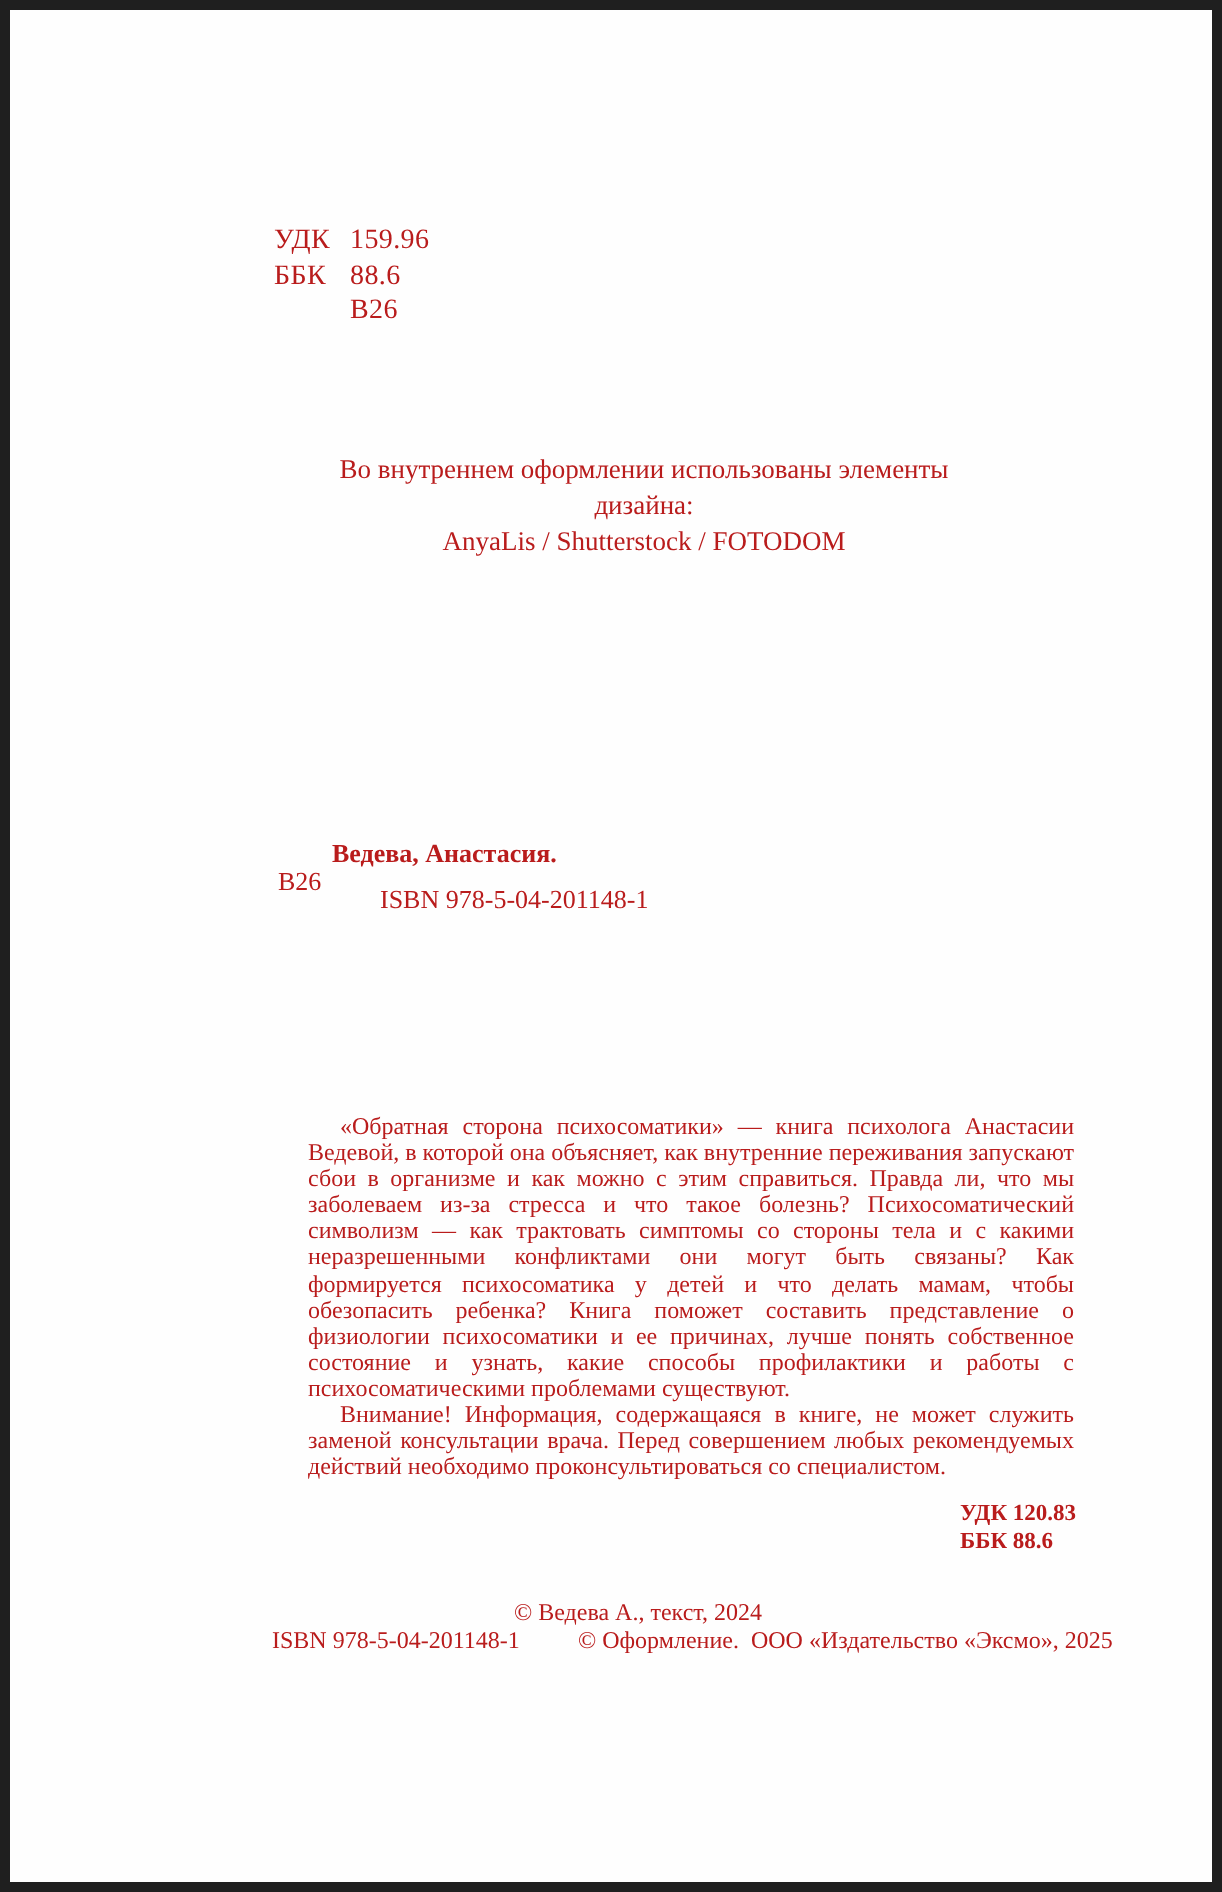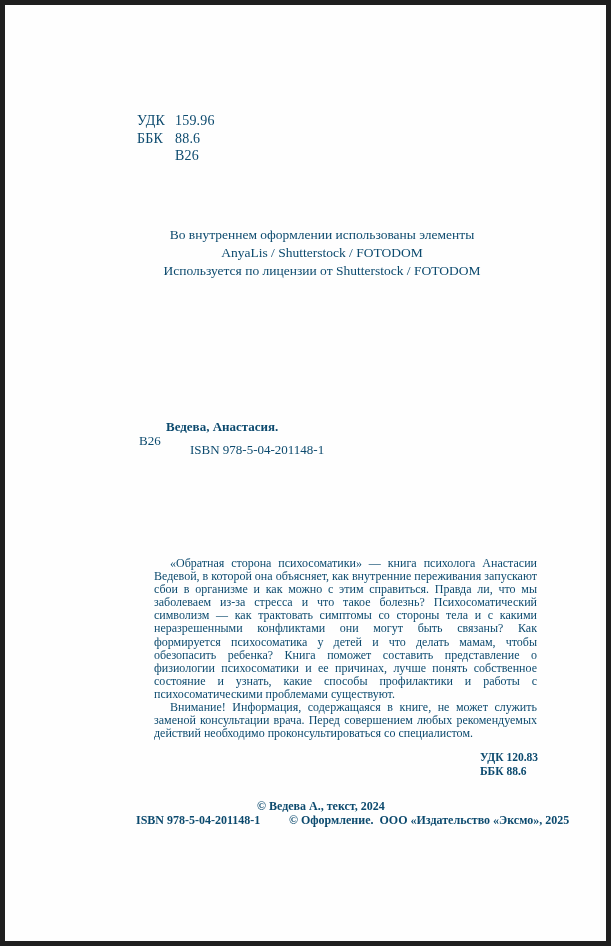--- a/index.html
+++ b/index.html
@@ -2,21 +2,21 @@
 <html lang="ru"><head>
 <meta charset="utf-8">
 <style>
   html,body{margin:0;padding:0;background:#e8e8e8;}
   .page{
     position:relative;
     width:611px;height:946px;
     background:#fefefe;
     margin:0 auto;
     font-family:"Liberation Serif", serif;
-    color:#0c4a6e;
+    color:#b91c1c;
     overflow:hidden;
   }
   .frame{
     position:absolute;inset:0;
     border:5px solid #1f1f1f;
     pointer-events:none;
   }
   
   .udk-top{
     position:absolute;left:137px;top:112px;
@@ -56,21 +56,21 @@
   }
   
   .udk-bottom{
     position:absolute;left:480px;top:751px;
     font-size:11.5px;line-height:13.8px;font-weight:bold;
   }
   .udk-bottom span{display:block;}
   
   .imprint{
     position:absolute;left:0;top:800px;right:0;height:30px;
-    font-size:12px;font-weight:bold;line-height:13.5px;
+    font-size:12px;font-weight:normal;line-height:13.5px;
   }
   .imprint .c-text{position:absolute;left:257px;top:0;white-space:pre-wrap;}
   .imprint .isbn2{position:absolute;left:136px;top:13.5px;white-space:pre-wrap;}
   .imprint .c-design{position:absolute;left:257px;top:13.5px;white-space:pre-wrap;padding-left:32px;}
 </style>
 </head>
 <body>
 
 <div class="page">
 
@@ -78,22 +78,22 @@
     <span>УДК</span>
     <span>159.96</span>
     <span>ББК</span>
     <span>88.6</span>
     <span></span>
     <span>В26</span>
   </div>
 
   <div class="design-credit">
     <span>Во внутреннем оформлении использованы элементы</span>
+    <span>дизайна:</span>
     <span>AnyaLis / Shutterstock / FOTODOM</span>
-    <span>Используется по лицензии от Shutterstock / FOTODOM</span>
   </div>
 
   <div class="biblio">
     <span class="sign">В26</span>
     <div class="author">Ведева, Анастасия.</div>
     <div class="isbn">ISBN 978-5-04-201148-1</div>
   </div>
 
   <div class="annotation">
     <p>«Обратная сторона психосоматики» — книга психолога Анастасии Ведевой, в которой она объясняет, как внутренние переживания запускают сбои в организме и как можно с этим справиться. Правда ли, что мы заболеваем из-за стресса и что такое болезнь? Психосоматический символизм — как трактовать симптомы со стороны тела и с какими неразрешенными конфликтами они могут быть связаны? Как формируется психосоматика у детей и что делать мамам, чтобы обезопасить ребенка? Книга поможет составить представление о физиологии психосоматики и ее причинах, лучше понять собственное состояние и узнать, какие способы профилактики и работы с психосоматическими проблемами существуют.</p>

